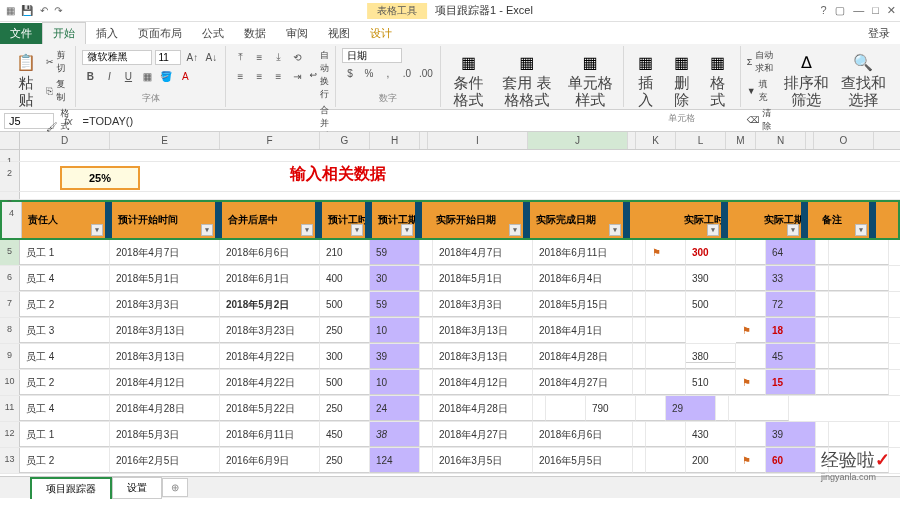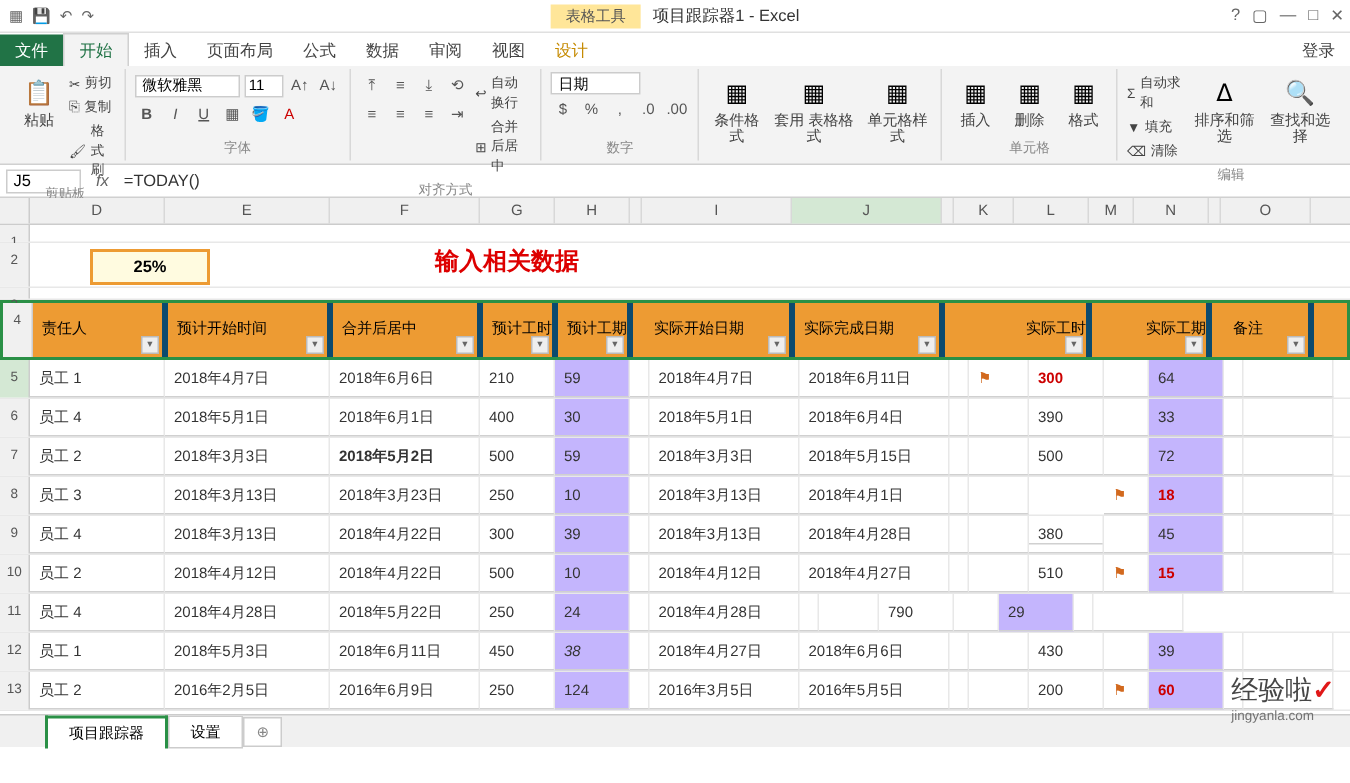--- a/index.html
+++ b/index.html
@@ -16,21 +16,21 @@
 .tab.file{background:#217346;color:#fff}
 .tab.active{background:#f3f3f3;border:1px solid #d0d0d0;border-bottom:none;color:#217346}
 .tab.design{color:#c58a00}
 .login{margin-left:auto;padding:3px 10px;font-size:11px;color:#444}
 .ribbon{height:66px;background:#f3f3f3;border-bottom:1px solid #d0d0d0;display:flex;padding:2px 4px}
 .grp{border-right:1px solid #d8d8d8;padding:2px 6px;display:flex;flex-direction:column;justify-content:space-between;position:relative}
 .grp .lbl{font-size:9px;color:#888;text-align:center;padding-top:2px}
 .grp-body{display:flex;gap:4px;align-items:flex-start;flex:1}
 .bigbtn{display:flex;flex-direction:column;align-items:center;gap:1px;padding:2px;min-width:32px}
 .bigbtn .ic{width:24px;height:24px;display:flex;align-items:center;justify-content:center;font-size:16px}
-.bigbtn .tx{font-size:10px;color:#444;text-align:center;line-height:1.1}
+.bigbtn .tx{font-size:15px;color:#444;text-align:center;line-height:1.1}
 .smrow{display:flex;align-items:center;gap:3px;font-size:9px;color:#444;padding:1px 0}
 .vstack{display:flex;flex-direction:column;gap:1px}
 .fontbox{border:1px solid #ccc;background:#fff;padding:1px 4px;font-size:10px;width:70px}
 .sizebox{border:1px solid #ccc;background:#fff;padding:1px 2px;font-size:10px;width:26px}
 .fmtsel{border:1px solid #ccc;background:#fff;padding:1px 4px;font-size:10px;width:60px}
 .iconbtn{width:16px;height:16px;display:inline-flex;align-items:center;justify-content:center;font-size:10px;color:#555}
 .fbar{height:22px;border-bottom:1px solid #d0d0d0;display:flex;align-items:center;background:#fff}
 .namebox{width:50px;border:1px solid #ccc;margin:2px 4px;padding:1px 4px;font-size:11px;background:#fff}
 .fx{padding:0 6px;font-style:italic;color:#666}
 .formula{flex:1;padding:1px 4px;font-size:11px;color:#333}
@@ -38,21 +38,21 @@
 .colhdr{display:flex;height:18px;background:#f0f0f0;border-bottom:1px solid #ccc}
 .rowh{width:20px;border-right:1px solid #ccc;background:#f0f0f0}
 .ch{border-right:1px solid #d8d8d8;text-align:center;font-size:10px;color:#555;line-height:18px}
 .ch.active{background:#d4e8d4}
 .rows{position:relative}
 .row{display:flex;height:22px;border-bottom:1px solid #e8e8e8}
 .rh{width:20px;background:#f0f0f0;border-right:1px solid #ccc;text-align:center;font-size:9px;color:#555;line-height:22px}
 .rh.active{background:#d4e8d4}
 .cell{border-right:1px solid #e8e8e8;padding:0 6px;line-height:22px;font-size:10px;color:#333;overflow:hidden;white-space:nowrap}
 .row.hdr{height:40px;background:#ed9b33;border:2px solid #2a9046}
-.row.hdr .cell{border-right:4px solid #0c4a6e;color:#000;font-weight:normal;line-height:1.2;display:flex;align-items:center;font-size:10px;position:relative}
+.row.hdr .cell{border-right:7px solid #0c4a6e;color:#000;font-weight:bold;line-height:1.2;display:flex;align-items:center;font-size:10px;position:relative}
 .row.hdr .cell::after{content:"▾";position:absolute;right:2px;bottom:2px;font-size:7px;color:#666;background:#eee;border:1px solid #bbb;width:10px;height:10px;line-height:10px;text-align:center}
 .row.data{height:26px}
 .row.data .cell{line-height:26px;border-bottom:1px solid #d0d0d0}
 .pctbox{border:2px solid #ed9b33;background:#fffbe0;width:80px;height:24px;text-align:center;line-height:20px;font-weight:bold;margin:4px 0 4px 40px}
 .redtxt{color:#c00;font-weight:bold}
 .annotation{color:#d00;font-size:16px;font-weight:bold;position:absolute}
 .flag{color:#d2691e;font-size:10px;margin-right:2px}
 .greycol{background:#c4b5fd}
 .sheettabs{position:absolute;bottom:24px;left:0;right:0;height:22px;background:#f0f0f0;border-top:1px solid #ccc;display:flex;align-items:center;padding-left:30px;gap:0}
 .stab{padding:3px 14px;background:#fff;border:1px solid #ccc;font-size:10px}

